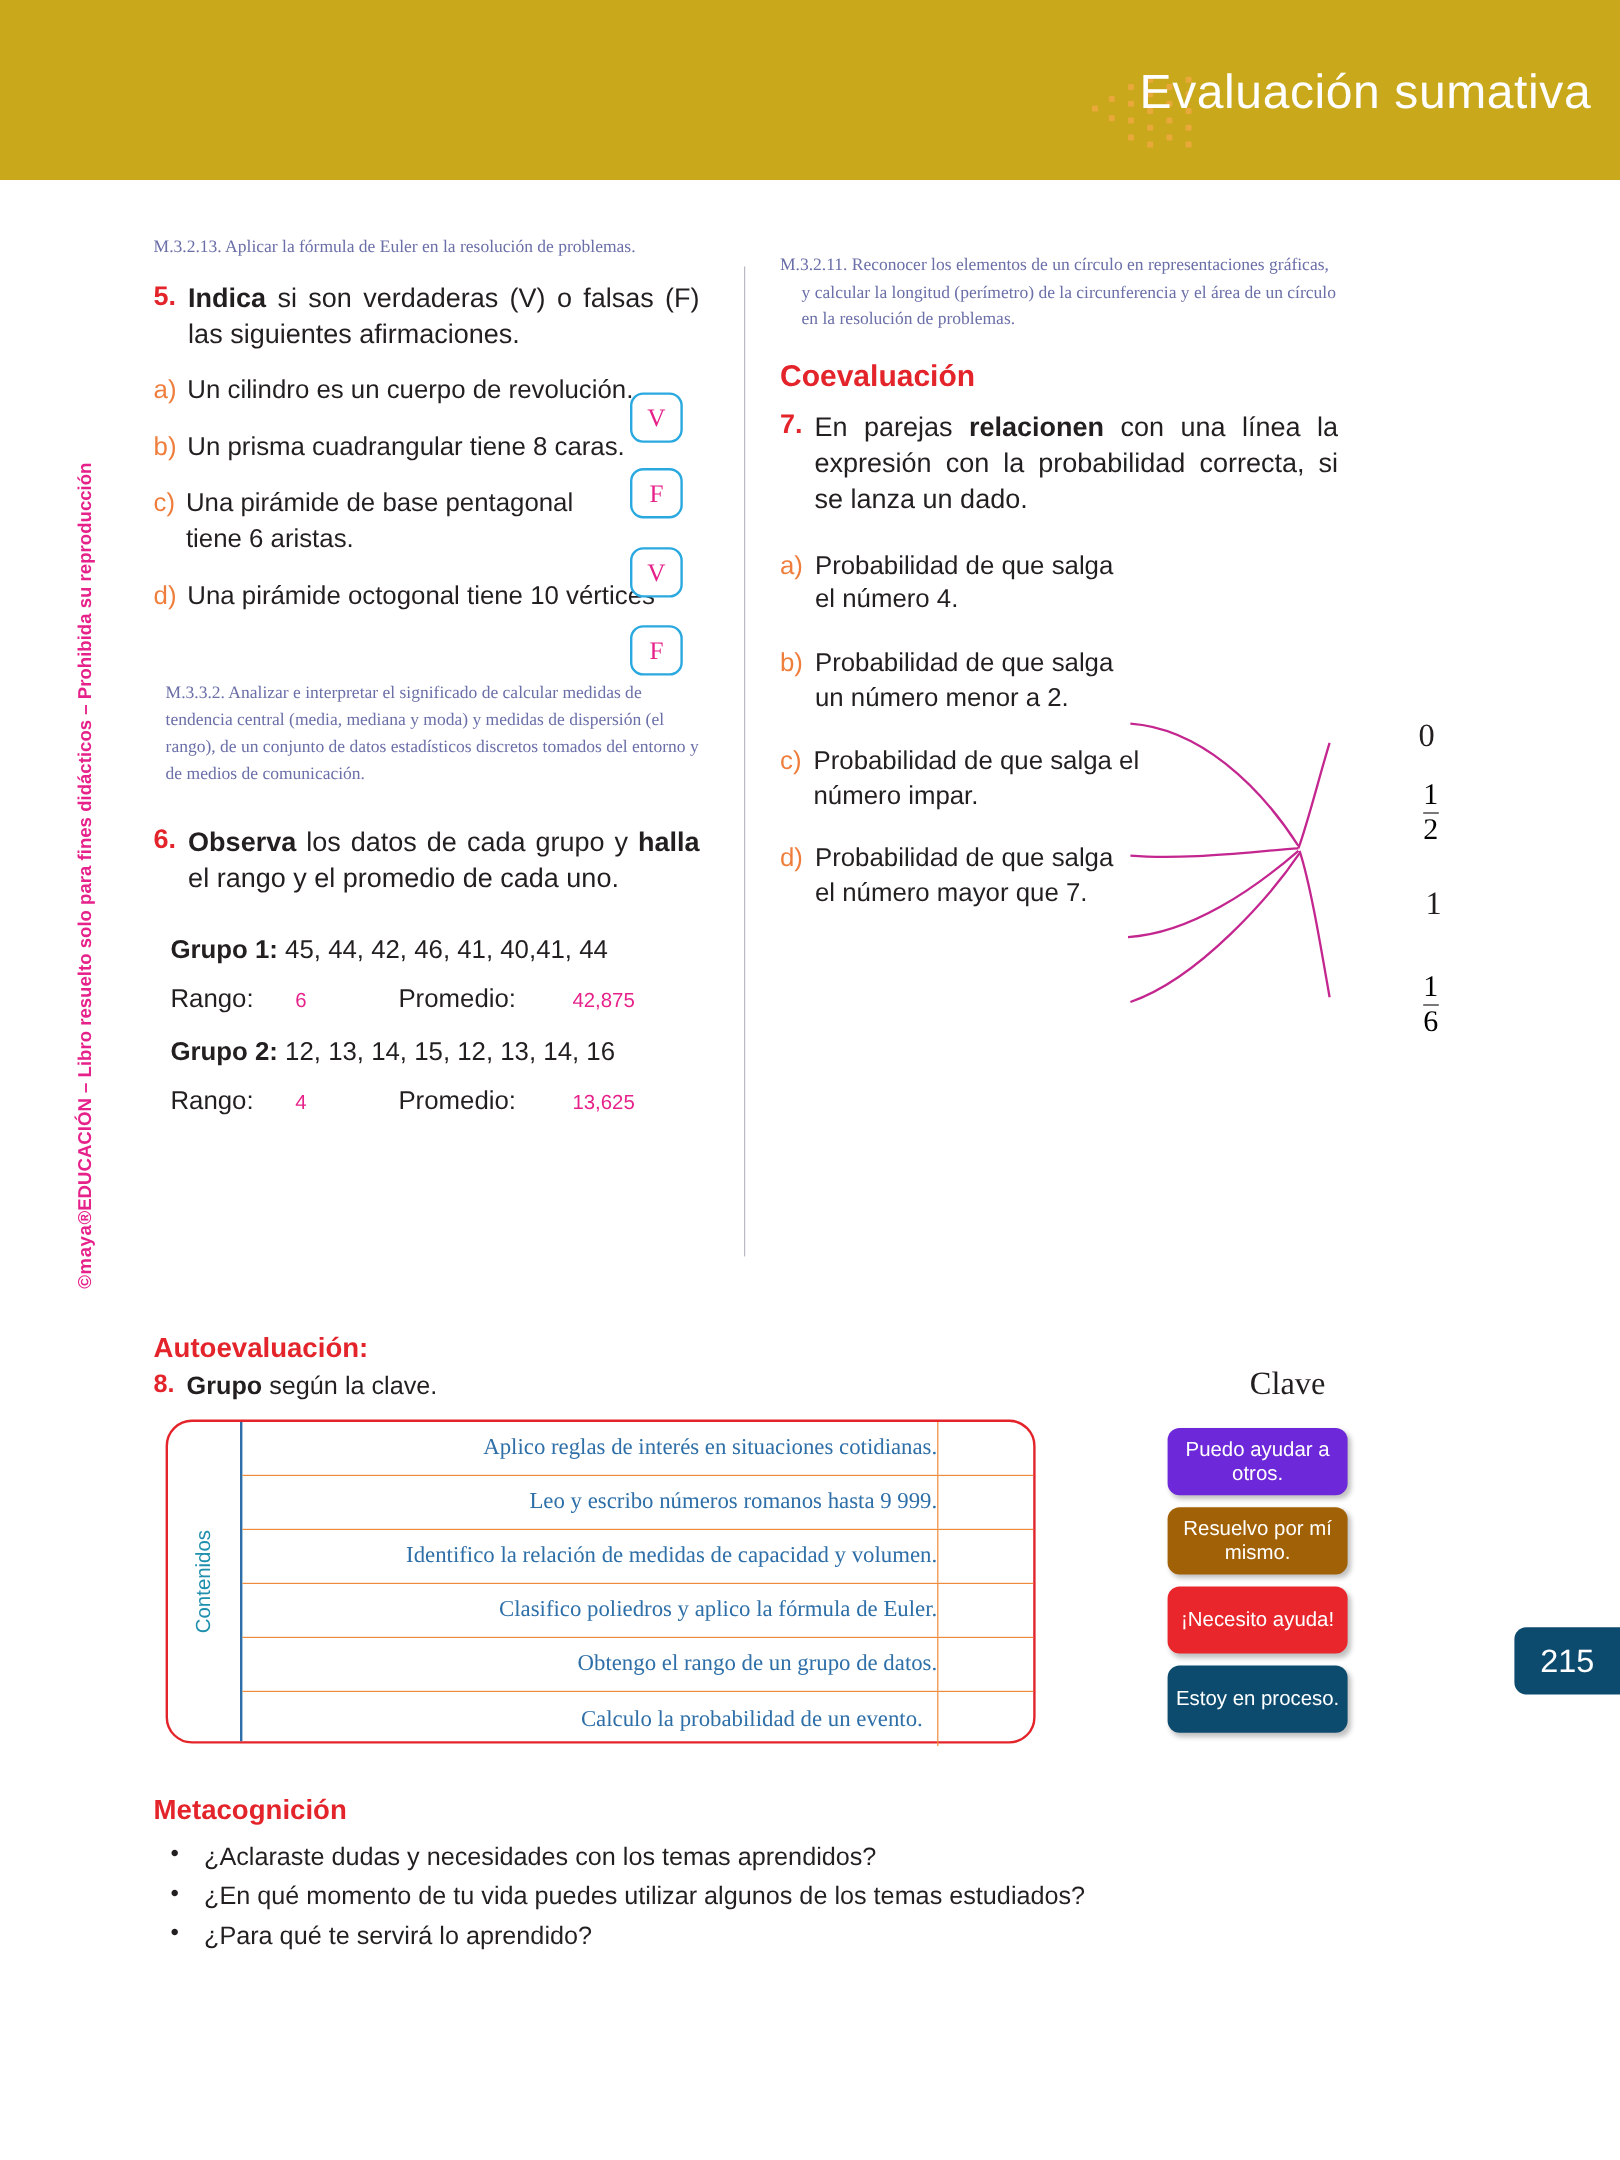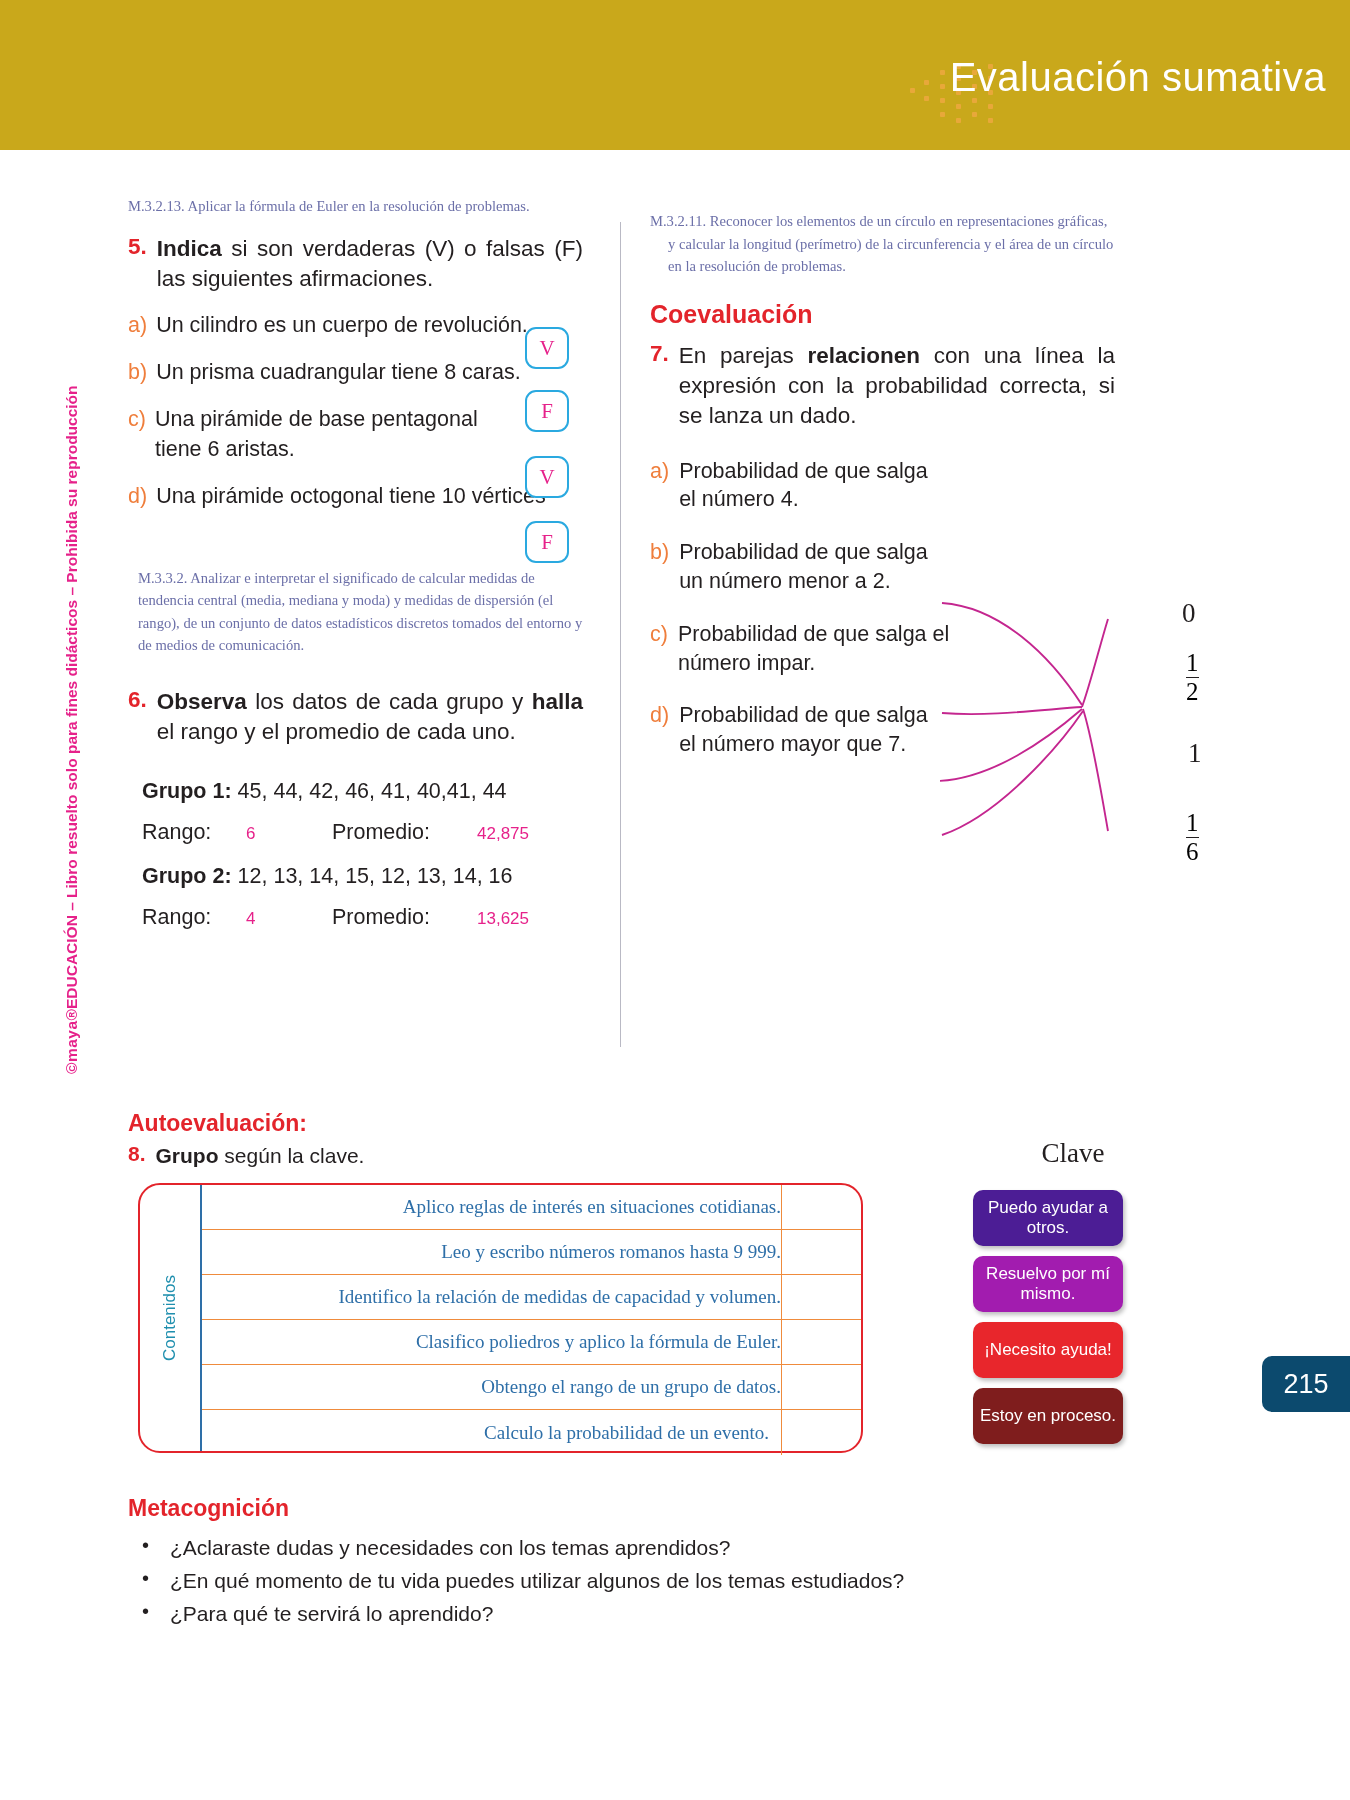--- a/index.html
+++ b/index.html
@@ -359,30 +359,30 @@
           <span class="chk"></span>
         </div>
         <div class="trow">
           <span class="txt">Calculo la probabilidad de un evento.</span>
           <span class="chk"></span>
         </div>
       </div>
     </div>
 
     <div class="clave-title" style="top:28px">Clave</div>
-    <div class="badge" style="top:80px;background:#4c1d95">
+    <div class="badge" style="top:80px;background:#6d28d9">
       <span>Puedo ayudar a otros.</span>
     </div>
-    <div class="badge" style="top:146px;background:#a21caf">
+    <div class="badge" style="top:146px;background:#a16207">
       <span>Resuelvo por mí mismo.</span>
     </div>
     <div class="badge" style="top:212px;background:#e8262c">
       <span>¡Necesito ayuda!</span>
     </div>
-    <div class="badge" style="top:278px;background:#7f1d1d">
+    <div class="badge" style="top:278px;background:#0c4a6e">
       <span>Estoy en proceso.</span>
     </div>
   </div>
 
   <div class="meta">
     <h3>Metacognición</h3>
     <ul>
       <li>¿Aclaraste dudas y necesidades con los temas aprendidos?</li>
       <li>¿En qué momento de tu vida puedes utilizar algunos de los temas estudiados?</li>
       <li>¿Para qué te servirá lo aprendido?</li>

